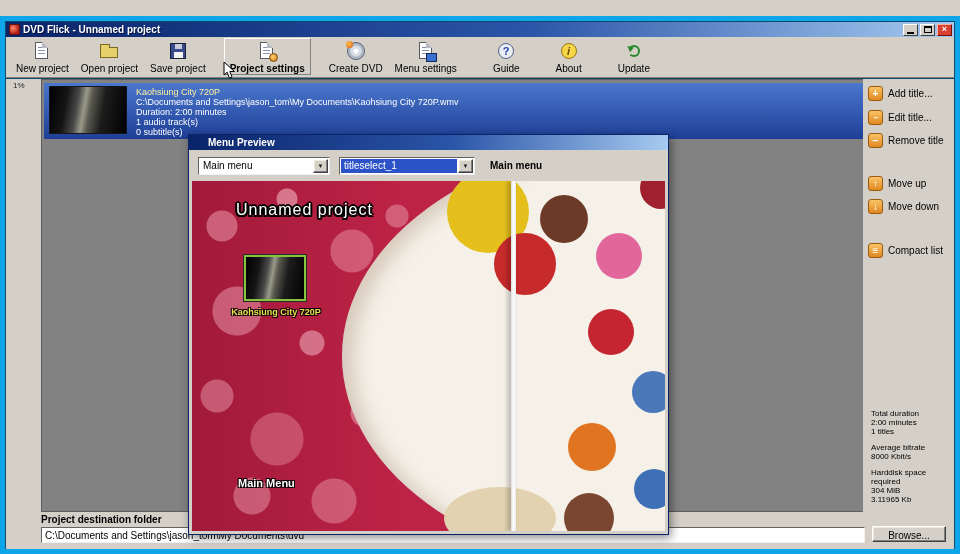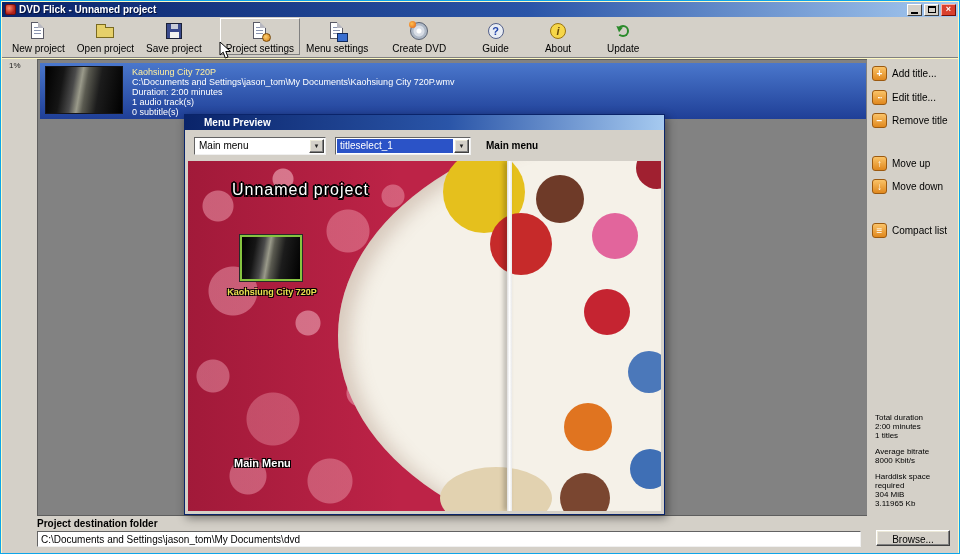--- a/index.html
+++ b/index.html
@@ -1,38 +1,38 @@
 <!DOCTYPE html>
 <html><head>
 <meta charset="utf-8">
 <style>
   * { box-sizing:border-box; margin:0; padding:0; }
   html,body { width:960px; height:554px; overflow:hidden; }
   body { font-family:"Liberation Sans", sans-serif; background:#d4d0c8; position:relative; font-size:10px; color:#000; }
 
   
-  .window { position:absolute; inset:0; border:1px solid #0ea5e9; background:#fef9c3; }
+  .window { position:absolute; inset:0; border:5px solid #0ea5e9; background:#0c4a6e;margin-top:16px; }
   .titlebar { position:absolute; left:1px; top:1px; right:1px; height:15px;
     background:linear-gradient(90deg,#0a246a 0%,#2a55a8 55%,#a6caf0 100%);
     color:#fff; font-weight:bold; display:flex; align-items:center; padding:0 2px; }
   .app-icon { width:11px; height:11px; margin:0 3px 0 1px; border-radius:2px;
     background:radial-gradient(circle at 35% 35%, #ff8a6a, #b0201a 70%); border:1px solid #70100c; }
   .title-text { font-size:10px; text-shadow:1px 1px 0 #04113a; }
   .win-buttons { margin-left:auto; display:flex; gap:2px; }
   .winbtn { width:15px; height:12px; background:#d4d0c8; border:1px solid;
     border-color:#fff #404040 #404040 #fff; display:flex; align-items:center; justify-content:center; }
   .glyph-min { width:7px; height:2px; background:#000; margin-top:6px; }
   .glyph-max { width:8px; height:7px; border:1px solid #000; border-top-width:2px; }
   .winbtn.close { background:#d9402e; color:#fff; font-weight:bold; font-size:9px; line-height:9px; border-color:#ffb0a0 #701008 #701008 #ffb0a0; }
 
   
   .toolbar { position:absolute; left:1px; top:16px; right:1px; height:41px; background:#d4d0c8;
     border-bottom:1px solid #808080; display:flex; align-items:flex-start; padding:1px 4px; }
   .toolbtn { display:flex; flex-direction:column; align-items:center; padding:1px 5px 0 5px; border:1px solid transparent; }
-  .toolbtn.hovered { border-color:#fff #808080 #808080 #fff; }
+  .toolbtn.hovered { border-color:#fff #808080 #808080 #fff;font-weight:bold; }
   .gap-s { margin-left:12px; } .gap-l { margin-left:24px; }
   .tlabel { font-size:10px; margin-top:1px; white-space:nowrap; }
   .ticon { position:relative; width:24px; height:22px; }
 
   .i-page { position:absolute; left:5px; top:2px; width:13px; height:17px; background:#fff; border:1px solid #5a5a66; }
   .i-page::before { content:""; position:absolute; left:2px; top:4px; width:7px; height:1px; background:#8a94b0; box-shadow:0 3px 0 #8a94b0, 0 6px 0 #8a94b0; }
   .i-page::after { content:""; position:absolute; right:-1px; top:-1px; border:3px solid; border-color:#d4d0c8 #d4d0c8 #b8b8c0 #b8b8c0; }
   .i-folder { position:absolute; left:3px; top:7px; width:18px; height:11px; background:#e6d06a; border:1px solid #7a6a20; }
   .i-folder::before { content:""; position:absolute; left:-1px; top:-4px; width:8px; height:3px; background:#e6d06a; border:1px solid #7a6a20; border-bottom:none; }
   .i-floppy { position:absolute; left:4px; top:3px; width:16px; height:16px; background:#3a4a8c; border:1px solid #1a2036; }
@@ -188,32 +188,32 @@
         </span>
       <span class="tlabel">Save project</span>
     </div>
     <div class="toolbtn gap-s hovered">
       <span class="ticon">
           <span class="i-page"></span>
           <span class="i-gear-badge"></span>
         </span>
       <span class="tlabel">Project settings</span>
     </div>
+    <div class="toolbtn gap-s">
+      <span class="ticon">
+          <span class="i-disc"></span>
+        </span>
+      <span class="tlabel">Create DVD</span>
+    </div>
     <div class="toolbtn">
       <span class="ticon">
           <span class="i-page"></span>
           <span class="i-screen-badge"></span>
         </span>
       <span class="tlabel">Menu settings</span>
-    </div>
-    <div class="toolbtn gap-s">
-      <span class="ticon">
-          <span class="i-disc"></span>
-        </span>
-      <span class="tlabel">Create DVD</span>
     </div>
     <div class="toolbtn gap-l">
       <span class="ticon">
           <span class="i-circle q">?</span>
         </span>
       <span class="tlabel">Guide</span>
     </div>
     <div class="toolbtn gap-l">
       <span class="ticon">
           <span class="i-circle i">i</span>

